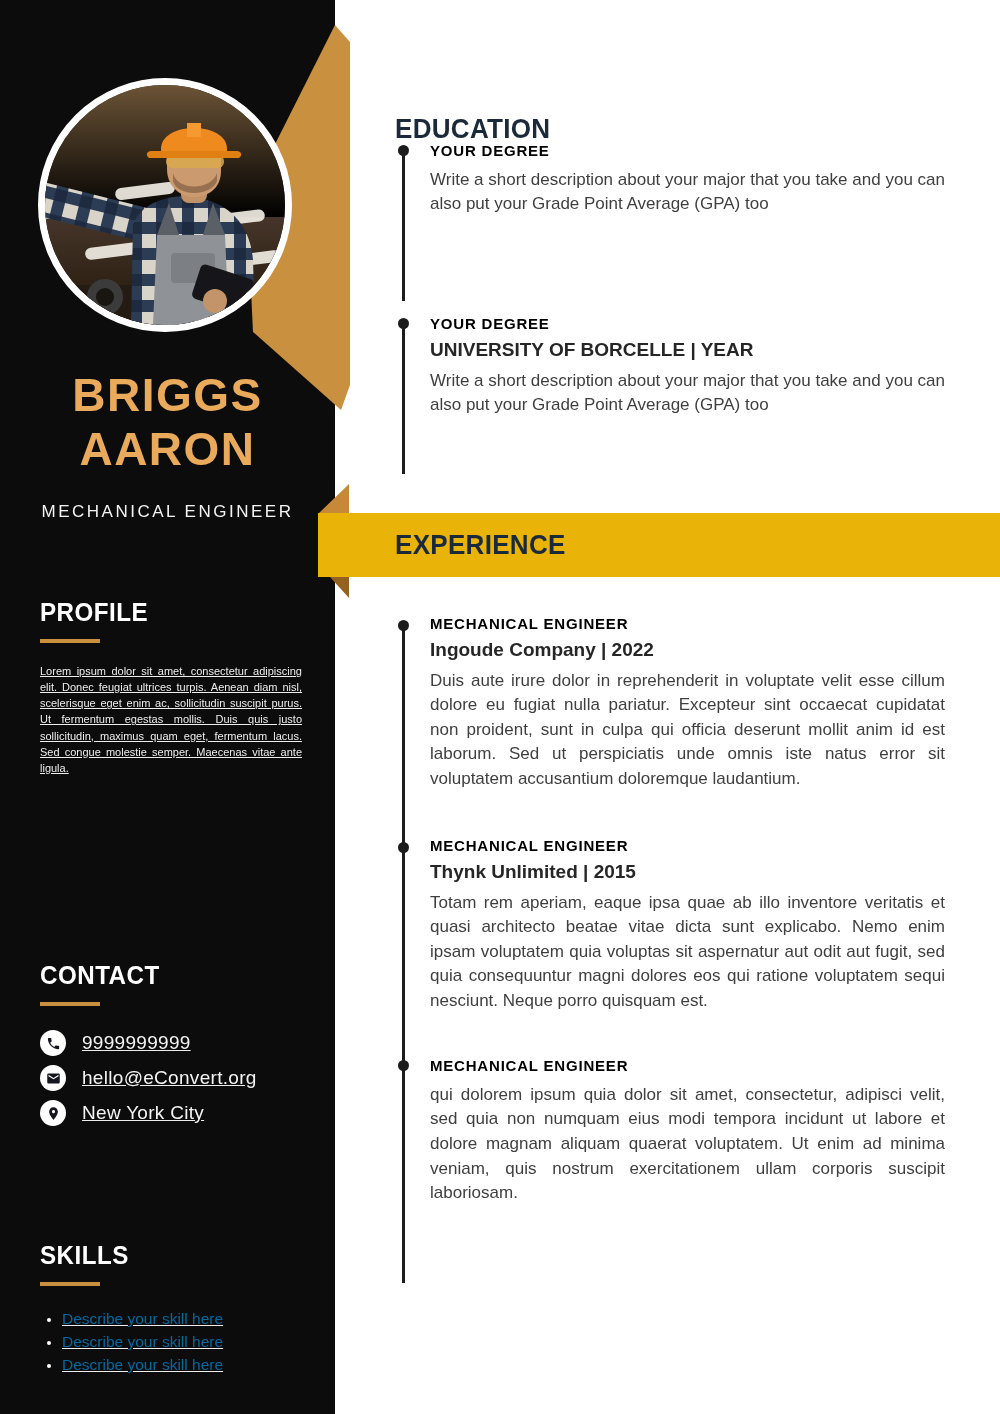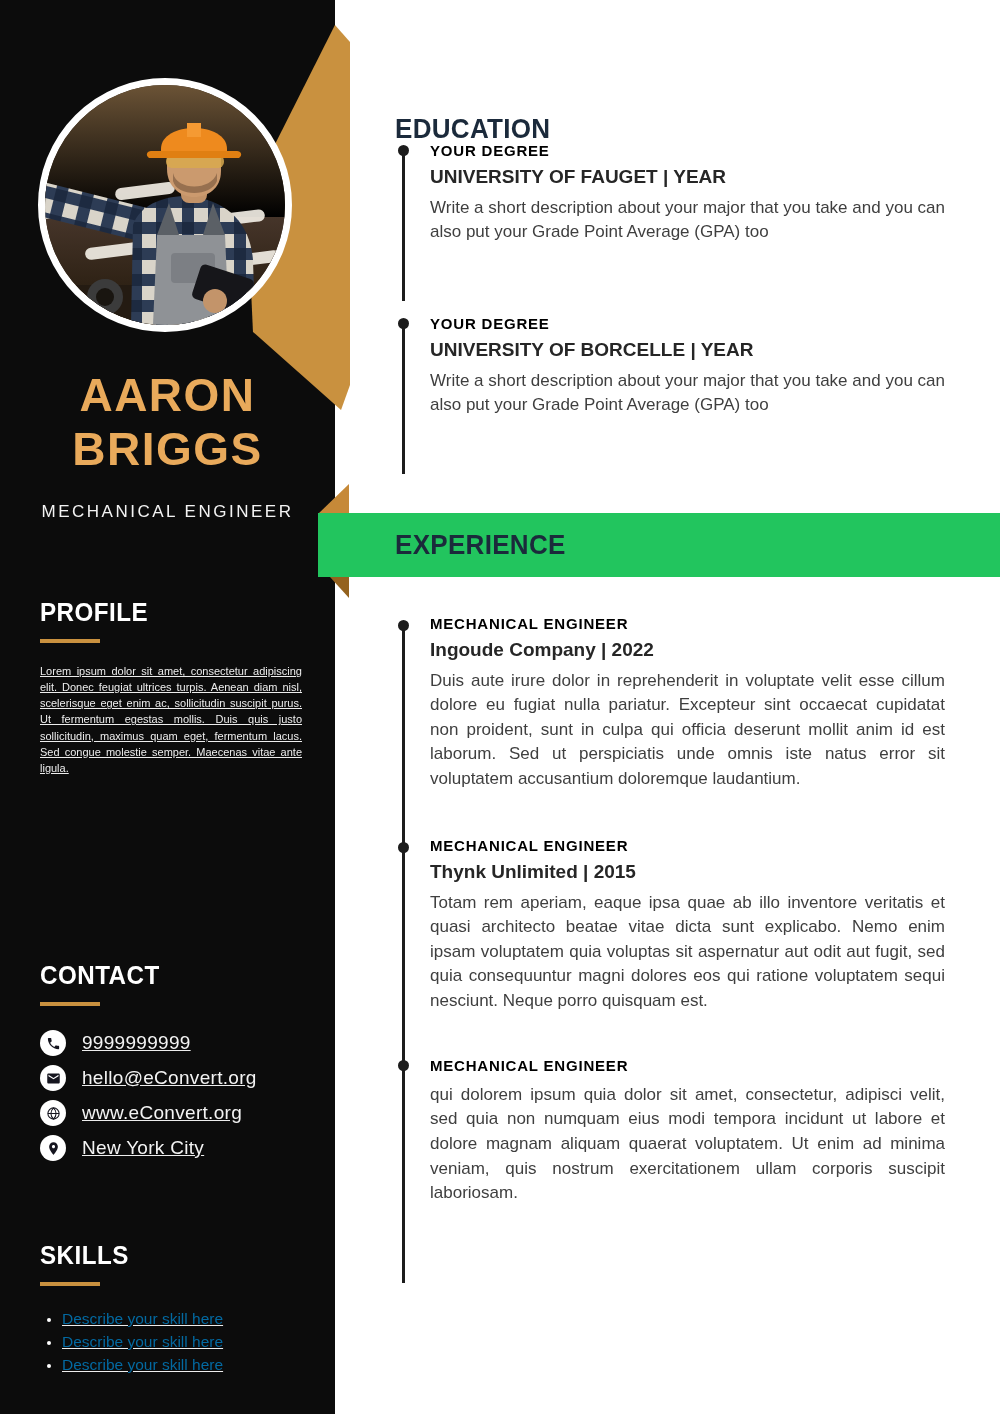--- a/index.html
+++ b/index.html
@@ -84,21 +84,21 @@
   }
   .entry-desc {
     margin-top:7px; font-size:17px; line-height:1.45; color:#3F3F3F; text-align:justify;
   }
   #edu-entry-1 { top:142px; }
   #edu-entry-2 { top:315px; }
 
   
   .ribbon-band {
     position:absolute; left:318px; top:513px; width:682px; height:64px;
-    background:#22c55e; display:flex; align-items:center;
+    background:#eab308; display:flex; align-items:center;
   }
   .ribbon-fold-top {
     position:absolute; left:318px; top:484px; width:31px; height:30px;
     background:#C68938; clip-path:polygon(0 100%, 100% 0, 100% 100%);
   }
   .ribbon-fold-bottom {
     position:absolute; left:330px; top:577px; width:19px; height:21px;
     background:#94621E; clip-path:polygon(0 0, 100% 0, 100% 100%);
   }
   .ribbon-title {
@@ -174,22 +174,22 @@
       <path d="M116 64 C116 36 182 36 182 64 L182 68 L116 68 Z" fill="#EE8A1E"></path>
       <path d="M106 66 L192 66 C196 66 198 70 194 73 L104 73 C100 70 102 66 106 66 Z" fill="#E07F12"></path>
       <path d="M142 38 L156 38 L156 52 L142 52 Z" fill="#F59A33"></path>
 
       <rect x="150" y="186" width="56" height="36" rx="5" fill="#16161a" transform="rotate(18 178 204)"></rect>
       <circle cx="170" cy="216" r="12" fill="#c3946a"></circle>
     </svg>
   </div>
 
   <div class="name-block">
+    <div class="name-line">BRIGGS</div>
     <div class="name-line">AARON</div>
-    <div class="name-line">BRIGGS</div>
   </div>
   <div class="job-title">MECHANICAL ENGINEER</div>
 
   <section class="side-section" id="profile-section">
     <span class="side-heading">PROFILE</span>
     <div class="side-underline"></div>
     <p class="side-para">Lorem ipsum dolor sit amet, consectetur adipiscing elit. Donec feugiat ultrices turpis. Aenean diam nisl, scelerisque eget enim ac, sollicitudin suscipit purus. Ut fermentum egestas mollis. Duis quis justo sollicitudin, maximus quam eget, fermentum lacus. Sed congue molestie semper. Maecenas vitae ante ligula.</p>
   </section>
 
   <section class="side-section" id="contact-section">
@@ -207,29 +207,20 @@
       <div class="contact-row">
         <span class="contact-icon">
           <svg viewBox="0 0 24 24" fill="#15151F">
               <path d="M20 4H4c-1.1 0-2 .9-2 2v12c0 1.1.9 2 2 2h16c1.1 0 2-.9 2-2V6c0-1.1-.9-2-2-2zm0 4.2-8 5-8-5V6l8 5 8-5v2.2z"></path>
             </svg>
         </span>
         <span class="contact-label">hello@eConvert.org</span>
       </div>
       <div class="contact-row">
         <span class="contact-icon">
-          <svg viewBox="0 0 24 24" fill="none" stroke="#15151F" stroke-width="1.7">
-              <circle cx="12" cy="12" r="9"></circle>
-              <path d="M3 12h18M12 3c-5.5 5.5-5.5 12.5 0 18M12 3c5.5 5.5 5.5 12.5 0 18"></path>
-            </svg>
-        </span>
-        <span class="contact-label">www.eConvert.org</span>
-      </div>
-      <div class="contact-row">
-        <span class="contact-icon">
           <svg viewBox="0 0 24 24" fill="#15151F">
               <path d="M12 2C8.1 2 5 5.1 5 9c0 5.2 7 13 7 13s7-7.8 7-13c0-3.9-3.1-7-7-7zm0 9.5c-1.4 0-2.5-1.1-2.5-2.5S10.6 6.5 12 6.5s2.5 1.1 2.5 2.5S13.4 11.5 12 11.5z"></path>
             </svg>
         </span>
         <span class="contact-label">New York City</span>
       </div>
     </div>
   </section>
 
   <section class="side-section" id="skills-section">
@@ -242,21 +233,20 @@
     </ul>
   </section>
 
   <h1 class="main-heading">EDUCATION</h1>
 
   <div class="entry" id="edu-entry-1">
     <span class="dot"></span>
     <span class="tl-line edu-line"></span>
     <div class="entry-content">
       <div class="entry-kicker">YOUR DEGREE</div>
-      <div class="entry-sub">UNIVERSITY OF FAUGET | YEAR</div>
       <div class="entry-desc">Write a short description about your major that you take and you can also put your Grade Point Average (GPA) too</div>
     </div>
   </div>
 
   <div class="entry" id="edu-entry-2">
     <span class="dot"></span>
     <span class="tl-line edu-line"></span>
     <div class="entry-content">
       <div class="entry-kicker">YOUR DEGREE</div>
       <div class="entry-sub">UNIVERSITY OF BORCELLE | YEAR</div>

